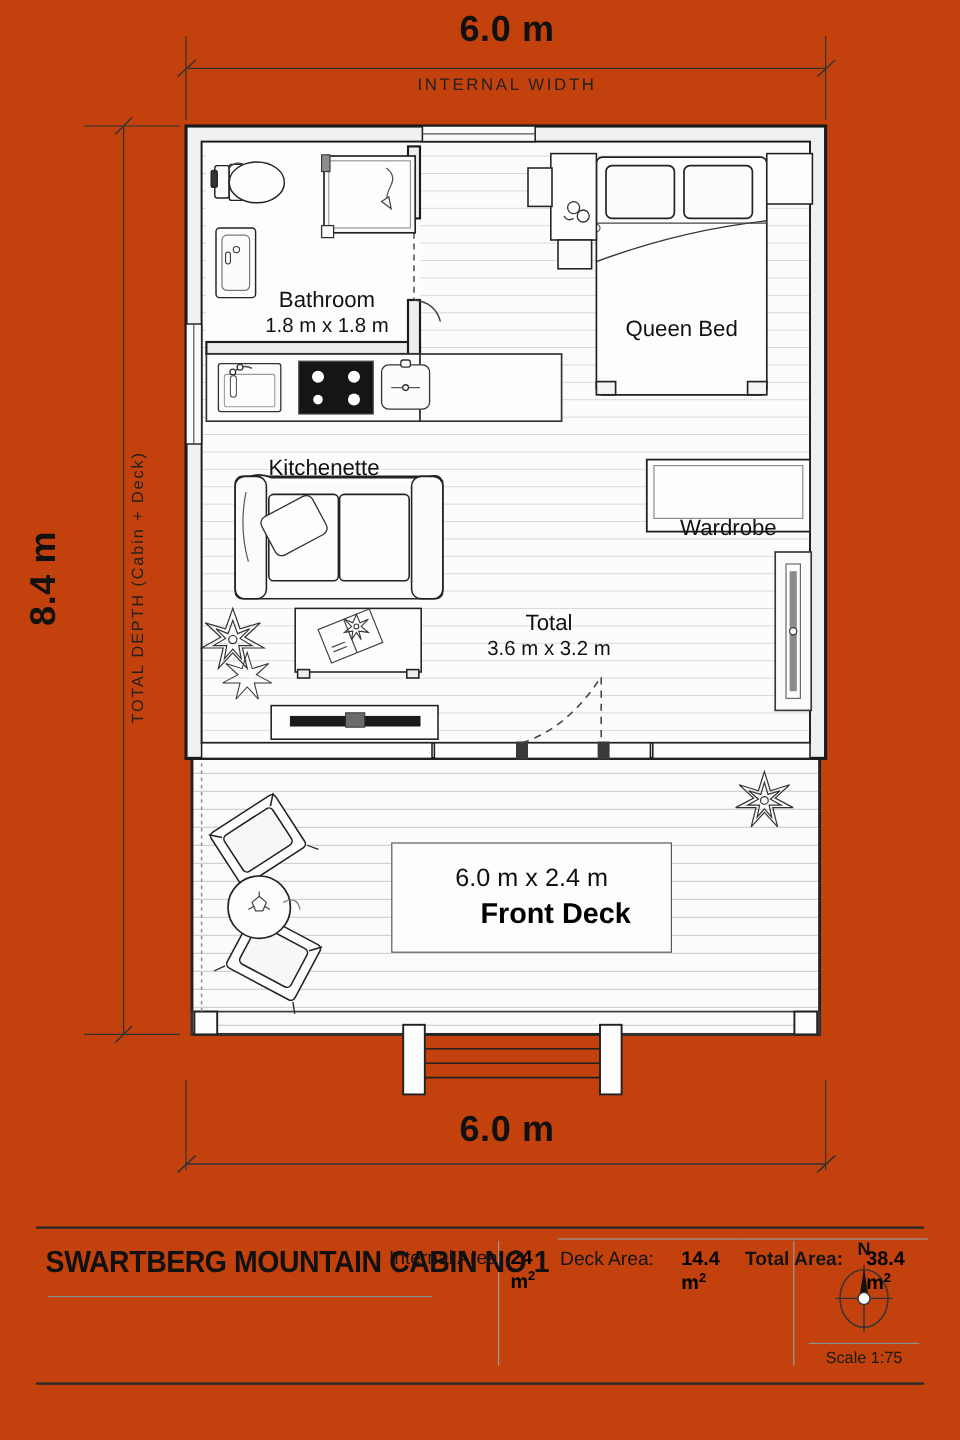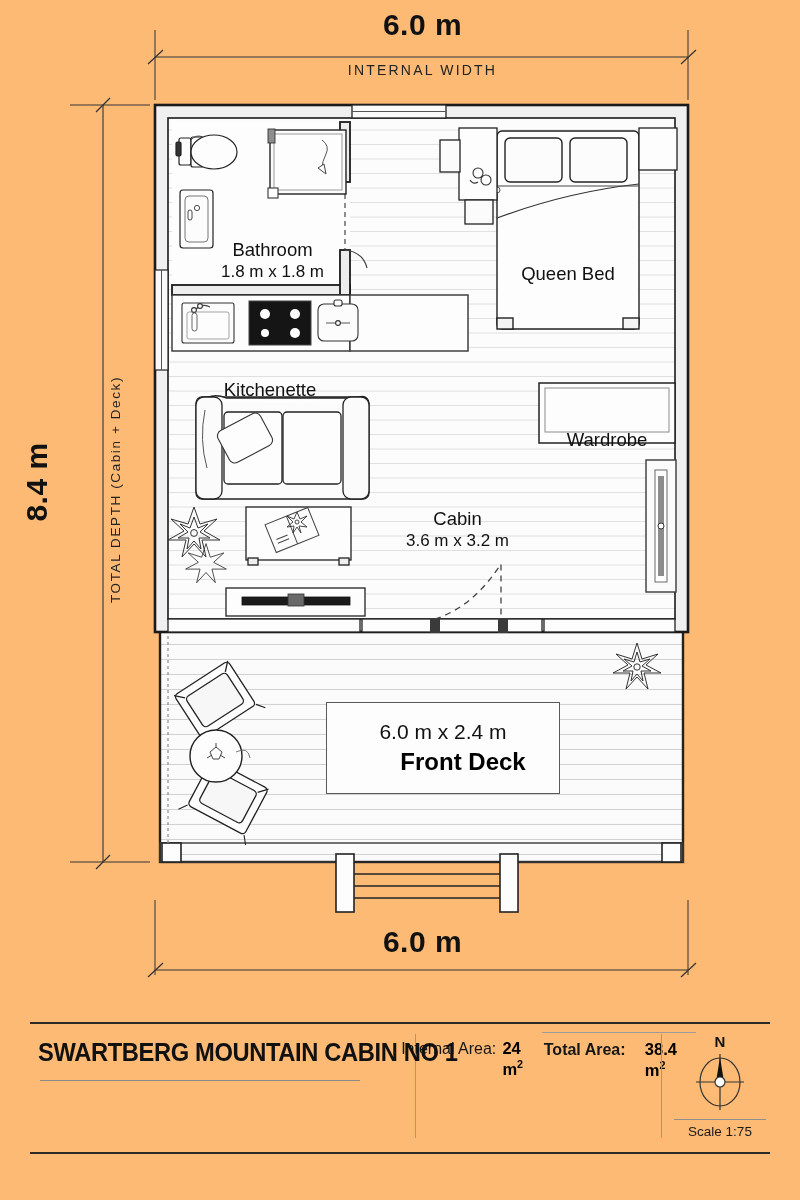--- a/index.html
+++ b/index.html
@@ -3,21 +3,21 @@
 <meta charset="utf-8">
 <style>
   html,body{margin:0;padding:0;background:#fff;}
   body{
     width:800px;height:1200px;
     font-family:"Liberation Sans", sans-serif;
     color:#111;
     position:relative;
     overflow:hidden;
   }
-  .page{position:absolute;inset:0;background:#fdba74;}
+  .page{position:absolute;inset:0;background:#c2410c;}
 
   
   .abs{position:absolute;}
 
   
   .dim-big{
     font-size:30px;font-weight:700;letter-spacing:.5px;color:#111;
     text-align:center;
   }
   .dim-sub{
@@ -356,21 +356,21 @@
   <div class="rlabel" style="left:195px;top:210px;width:155px;">
     <div class="nm">Bathroom</div>
     <div class="dm">1.8 m x 1.8 m</div>
   </div>
 
   <div class="rlabel" style="left:185px;top:350px;width:170px;">
     <div class="nm">Kitchenette</div>
   </div>
 
   <div class="rlabel" style="left:370px;top:479px;width:175px;">
-    <div class="nm">Cabin</div>
+    <div class="nm">Total</div>
     <div class="dm">3.6 m x 3.2 m</div>
   </div>
 
   <div class="rlabel" style="left:498px;top:234px;width:140px;">
     <div class="nm">Queen Bed</div>
   </div>
 
   <div class="rlabel" style="left:539px;top:400px;width:136px;">
     <div class="nm wardrobe-lbl">Wardrobe</div>
   </div>
@@ -389,20 +389,24 @@
         <div class="tb-title">SWARTBERG MOUNTAIN CABIN NO 1</div>
         <div class="tb-divline"></div>
       </div>
 
       <div class="tb-vsep"></div>
 
       <div class="tb-col-area">
         <div class="area-row">
           <span class="area-label">Internal Area:</span>
           <span class="area-value"><span>24 m</span><sup>2</sup></span>
+        </div>
+        <div class="area-row">
+          <span class="area-label">Deck Area:</span>
+          <span class="area-value"><span>14.4 m</span><sup>2</sup></span>
         </div>
         <div class="area-row bold">
           <span class="area-label">Total Area:</span>
           <span class="area-value"><span>38.4 m</span><sup>2</sup></span>
         </div>
       </div>
 
       <div class="tb-vsep"></div>
 
       <div class="tb-col-compass">

